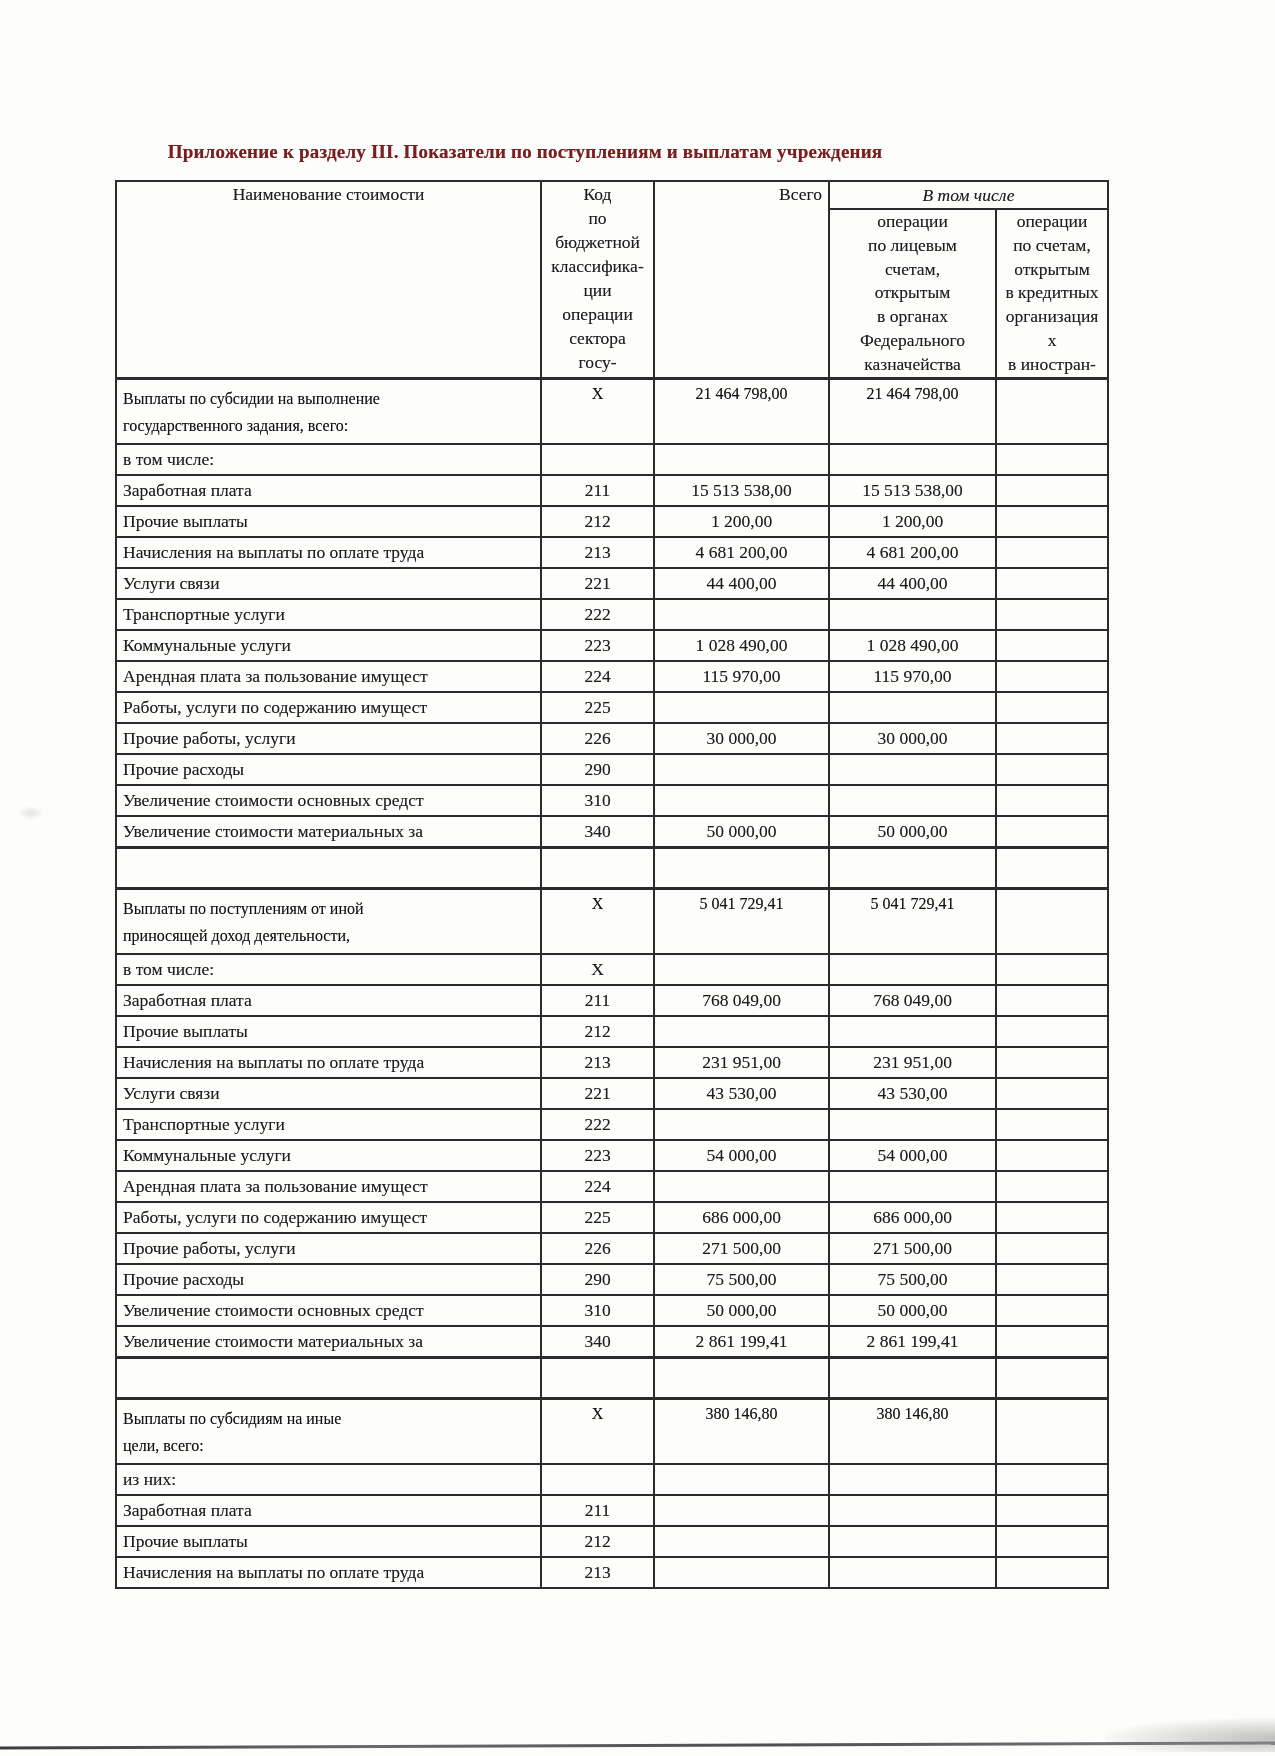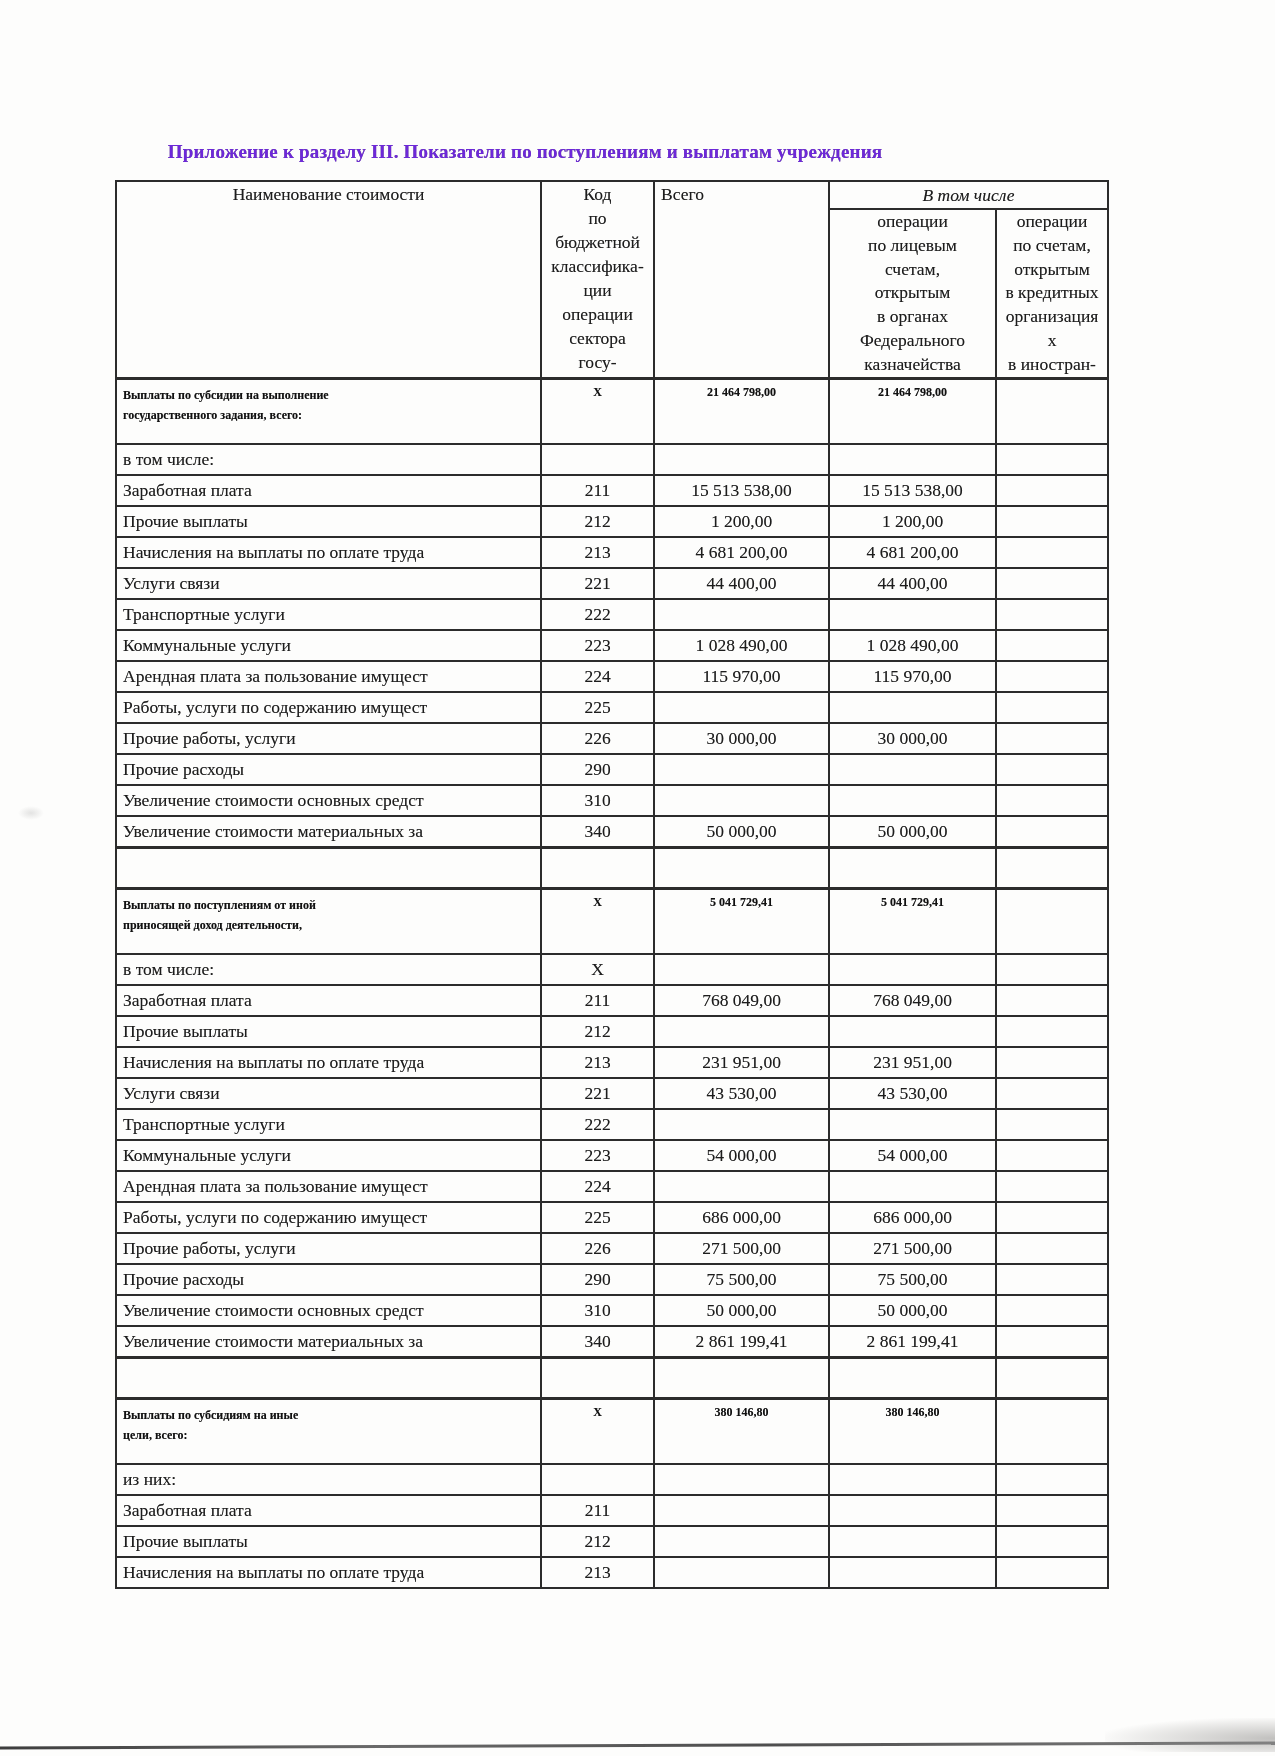--- a/index.html
+++ b/index.html
@@ -7,53 +7,53 @@
     width:1275px;height:1756px;
     background:#fdfdfc;
     font-family:"Liberation Serif", serif;
     color:#1d1d1d;
     position:relative;
     overflow:hidden;
   }
   .doc-title{
     position:absolute;left:110px;top:141px;width:830px;
     text-align:center;font-weight:bold;font-size:19px;
-    letter-spacing:.2px;color:#6d28d9;
+    letter-spacing:.2px;color:#7f1d1d;
     text-shadow:0 0 .5px rgba(20,20,20,.55);
   }
   table.budget{
     position:absolute;left:115px;top:180px;width:992px;
     border-collapse:collapse;table-layout:fixed;
     text-shadow:0 0 .5px rgba(30,30,30,.45);
   }
   table.budget th,table.budget td{
     border:2px solid #2c2c2c;
     padding:0 6px;
     font-weight:normal;
     font-size:17.5px;
     overflow:hidden;
   }
   
   thead th{vertical-align:top;line-height:24px;font-size:17px;padding-top:1px;}
   th.h-name{text-align:center;}
   th.h-code{text-align:center;white-space:pre-line;}
-  th.h-total{text-align:left;margin-left:44px;}
+  th.h-total{text-align:right;margin-left:44px;}
   th.h-group{height:26px;text-align:center;vertical-align:middle;font-style:italic;}
   th.h-sub{text-align:center;white-space:pre-line;line-height:23.8px;}
   
   td.col-name{text-align:left;padding-left:9px;white-space:pre-line;line-height:1.55;}
   td.col-code{text-align:center;}
   td.col-total{text-align:center;}
   td.col-treasury{text-align:center;}
   td.col-credit{text-align:center;}
   
   tr.row-normal td{height:29px;}
   tr.row-subheader td{height:29px;border-radius:8px;}
   tr.row-bold td{
-    height:58px;font-weight:bold;font-size:12px;
+    height:58px;font-weight:normal;font-size:16px;
     vertical-align:top;padding-top:5px;color:#111;
   }
   tr.row-bold td.col-name{line-height:1.72;}
   tr.row-spacer td{height:38px;}
   tr.row-bold td, tr.row-spacer td{border-top-width:3px;}
   
   .page-edge{
     position:absolute;left:-6px;bottom:9px;width:1290px;height:3px;
     background:linear-gradient(90deg,#3d3d3d 0%,#6a6a6a 30%,#4e4e4e 60%,#828282 100%);
     transform:rotate(-0.22deg);

